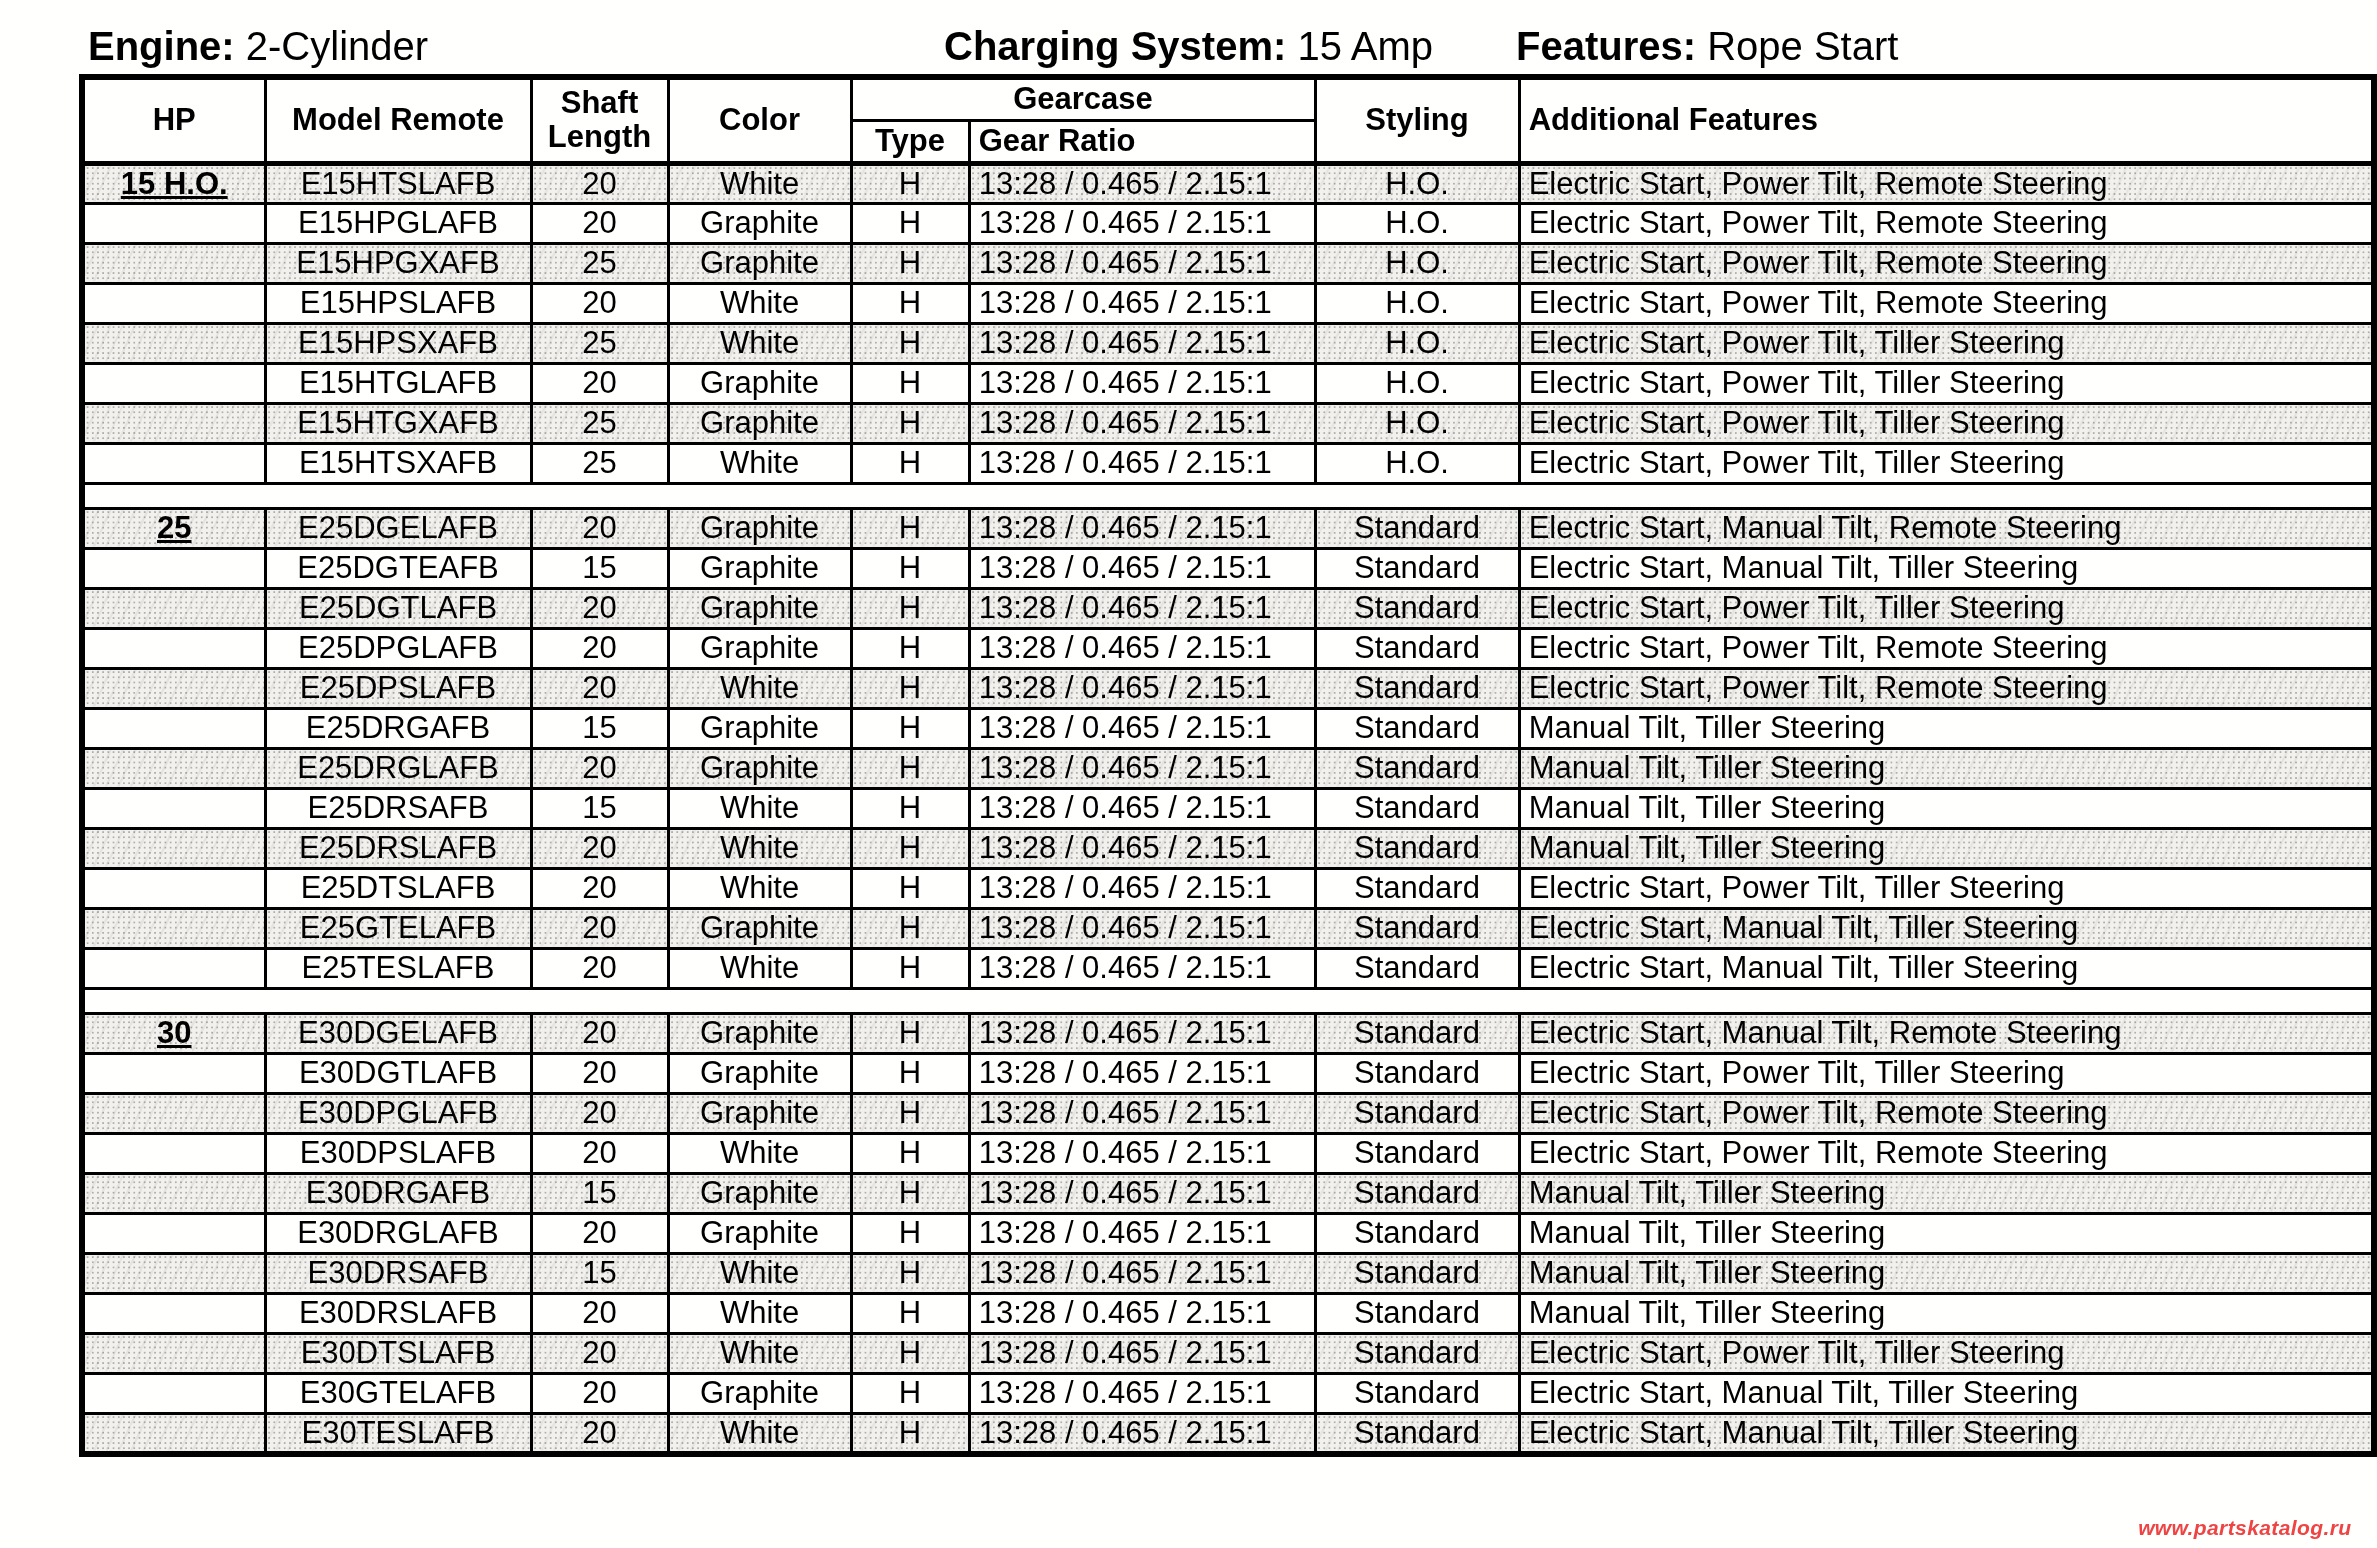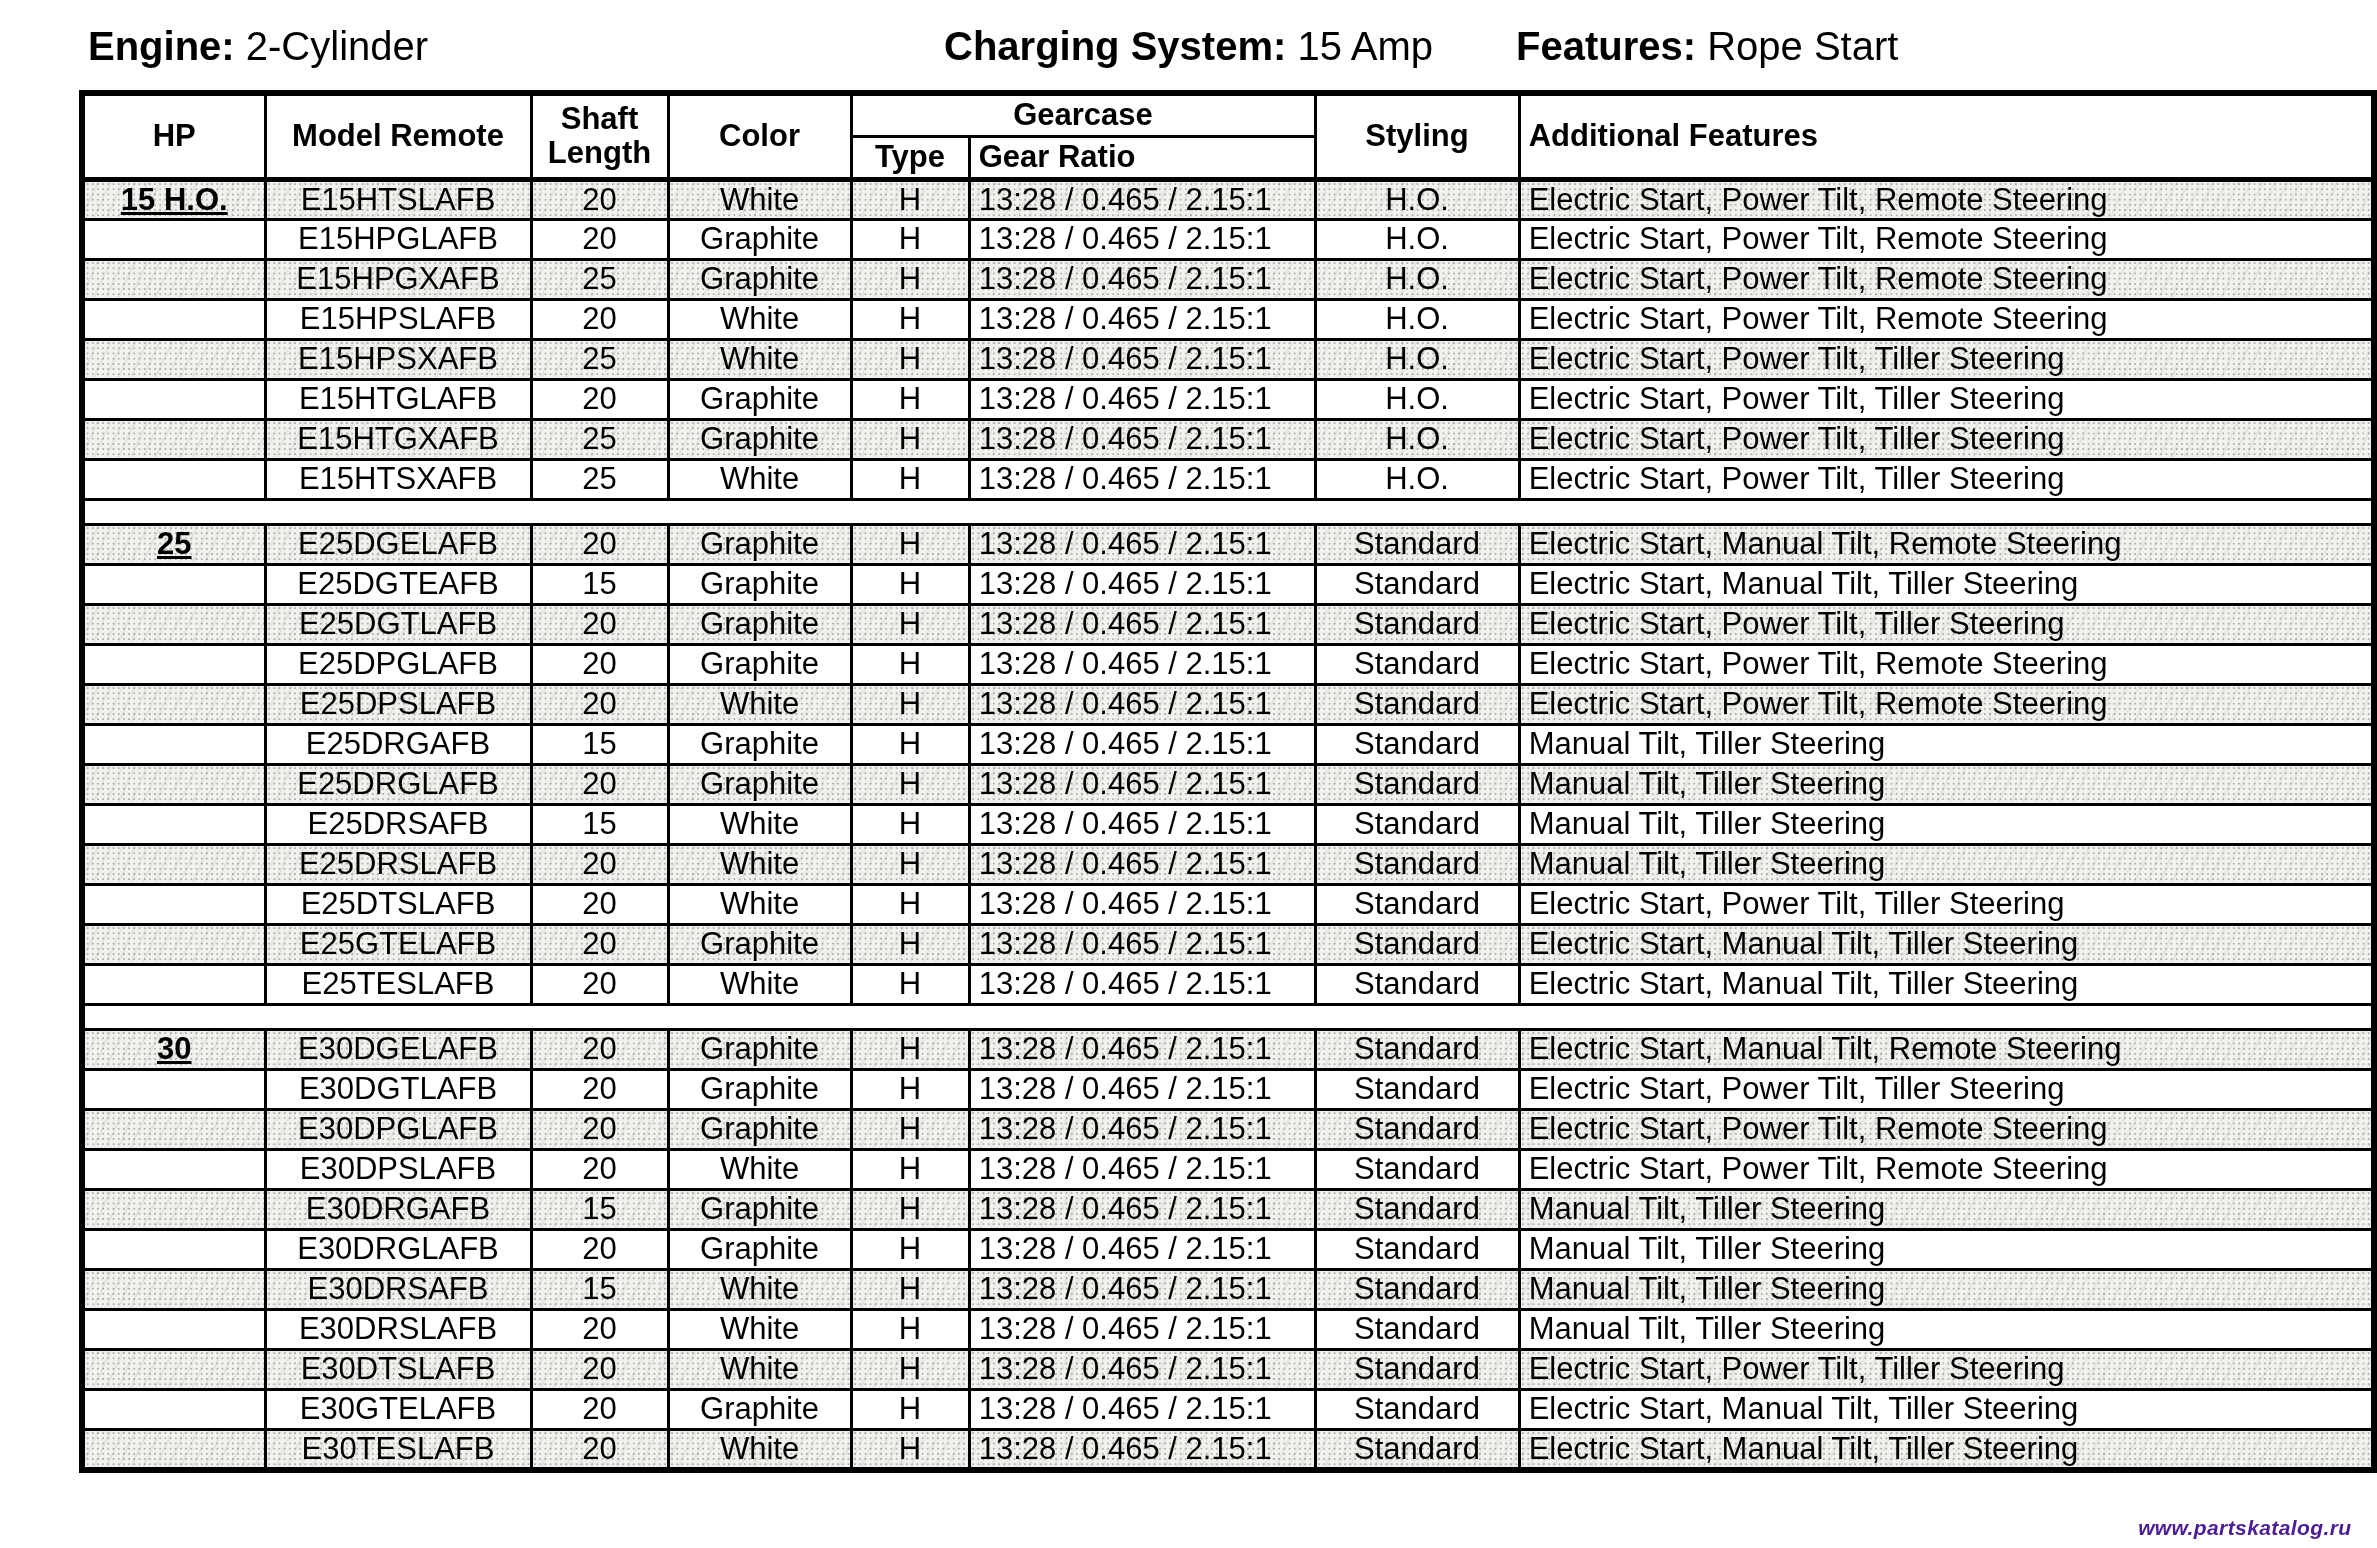--- a/index.html
+++ b/index.html
@@ -24,21 +24,21 @@
   .spec { position: absolute; top: 0; }
   .spec .lbl { font-weight: bold; }
   .spec-engine   { left: 88px; }
   .spec-disp     { left: 367px; }
   .spec-charging { left: 944px; }
   .spec-features { left: 1516px; text-align: center; }
 
   
   table.models {
     position: absolute;
-    left: 79px; top: 90px;
+    left: 79px; top: 74px;
     width: 2294px;
     border-collapse: collapse;
     table-layout: fixed;
     border: 6.7px solid #000;
   }
   th, td {
     border: 3px solid #000;
     padding: 0;
     text-align: center;
     vertical-align: middle;
@@ -445,16 +445,16 @@
           <td>20</td>
           <td>White</td>
           <td>H</td>
           <td class="left">13:28 / 0.465 / 2.15:1</td>
           <td>Standard</td>
           <td class="left">Electric Start, Manual Tilt, Tiller Steering</td>
         </tr>
       </tbody>
   </table>
 
-  <div class="watermark" style="color: #4c1d95;">www.partskatalog.ru</div>
+  <div class="watermark" style="color: #ef4444;">www.partskatalog.ru</div>
 
 </div>
 
 
 </body></html>

